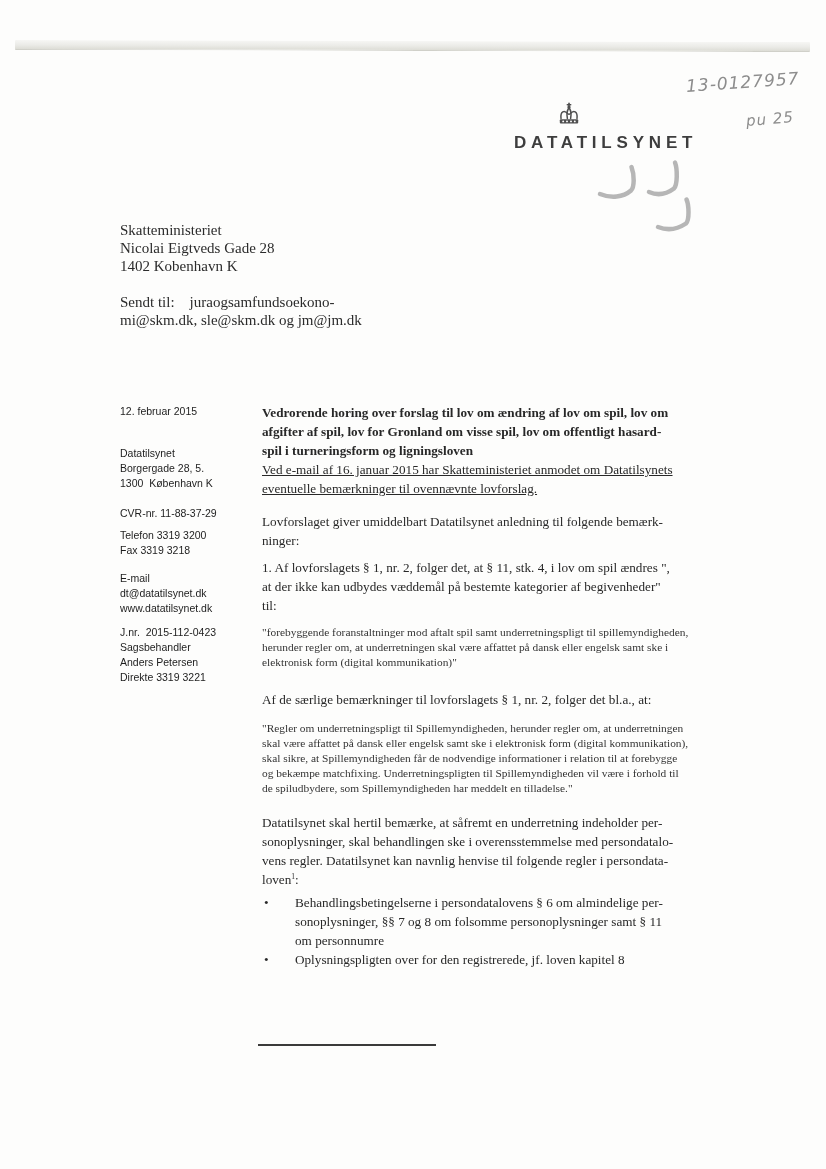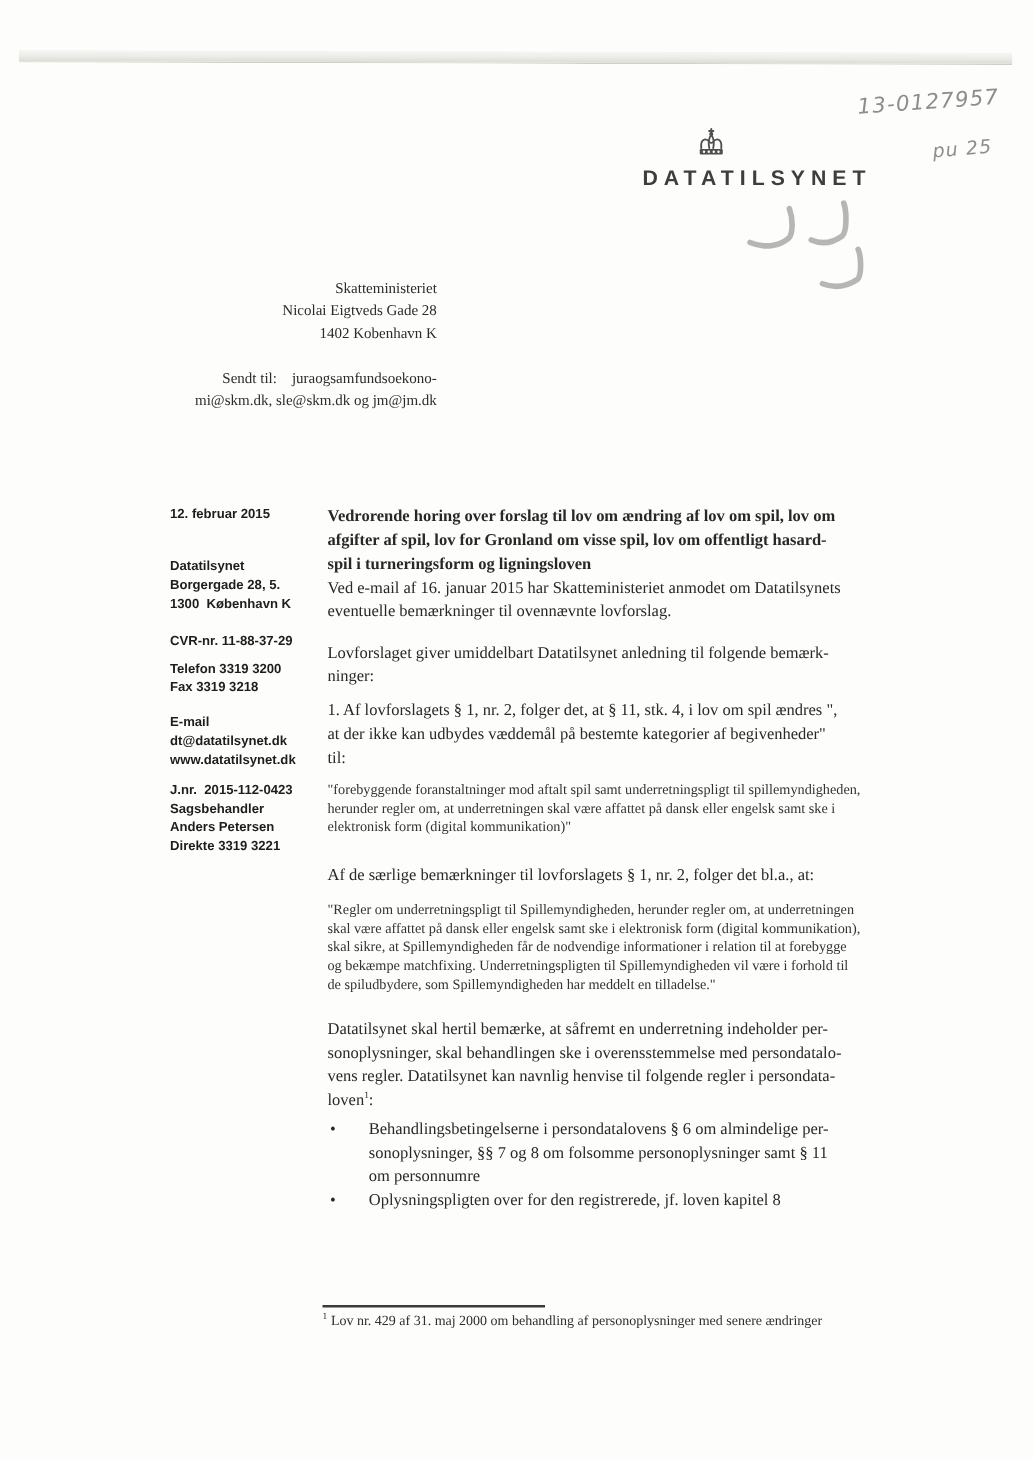--- a/index.html
+++ b/index.html
@@ -20,37 +20,37 @@
   .hw-initials{left:746px;top:110px;font-size:15px;letter-spacing:1px;transform:rotate(-5deg);}
   
   .crown{position:absolute;left:556px;top:101px;}
   .wordmark{
     position:absolute;left:514px;top:133px;
     font-family:"Liberation Sans",sans-serif;font-weight:bold;
     font-size:17px;letter-spacing:4.8px;color:#3e3e3e;
   }
   .checks{position:absolute;left:592px;top:158px;}
   
-  .recipient{position:absolute;left:120px;top:221px;font-size:12px;line-height:18px;color:#2b2b2b;text-align:right;}
-  .recipient .sendt{margin-top:18px;margin-left:36px;}
+  .recipient{position:absolute;left:120px;top:221px;font-size:15px;line-height:18px;color:#2b2b2b;}
+  .recipient .sendt{margin-top:18px;}
   
   .sidebar{
-    position:absolute;left:136px;top:404px;width:150px;
-    font-family:"Liberation Sans",sans-serif;font-weight:bold;
+    position:absolute;left:120px;top:404px;width:150px;
+    font-family:"Liberation Sans",sans-serif;font-weight:normal;
     font-size:10.5px;line-height:15px;color:#1d1d1d;
   }
   .sb-date{margin-bottom:27px;}
   .sb-org{margin-bottom:15px;}
   .sb-cvr{margin-bottom:7px;}
   .sb-phone{margin-bottom:13px;}
   .sb-email{margin-bottom:9px;}
   
   .main{position:absolute;left:262px;top:403px;width:480px;font-size:13.2px;line-height:19px;}
   .subject{font-weight:bold;}
-  .p1{margin-bottom:14px;}
+  .p1{margin-bottom:14px;text-decoration:underline;}
   .p2{margin-bottom:8px;}
   .p3{margin-bottom:10px;}
   .quote{font-size:11.4px;line-height:15px;color:#333;}
   .q1{margin-bottom:20px;}
   .p4{margin-bottom:12px;}
   .q2{margin-bottom:17px;}
   .p5{margin-bottom:4px;}
   sup{font-size:7.5px;vertical-align:super;line-height:0;}
   ul.bullets{list-style:none;margin:0;padding:0;}
   ul.bullets li{position:relative;padding-left:33px;}
@@ -151,17 +151,14 @@
     </div>
     <ul class="bullets">
       <li class="lines">Behandlingsbetingelserne i persondatalovens § 6 om almindelige per-
 sonoplysninger, §§ 7 og 8 om folsomme personoplysninger samt § 11
 om personnumre</li>
       <li class="lines">Oplysningspligten over for den registrerede, jf. loven kapitel 8</li>
     </ul>
   </div>
 
   <div class="fn-rule"></div>
-  <div class="footnote">
-    <sup>1</sup><span>Lov nr. 429 af 31. maj 2000 om behandling af personoplysninger med senere ændringer</span>
-  </div>
 
 </div>
 
 </body></html>

